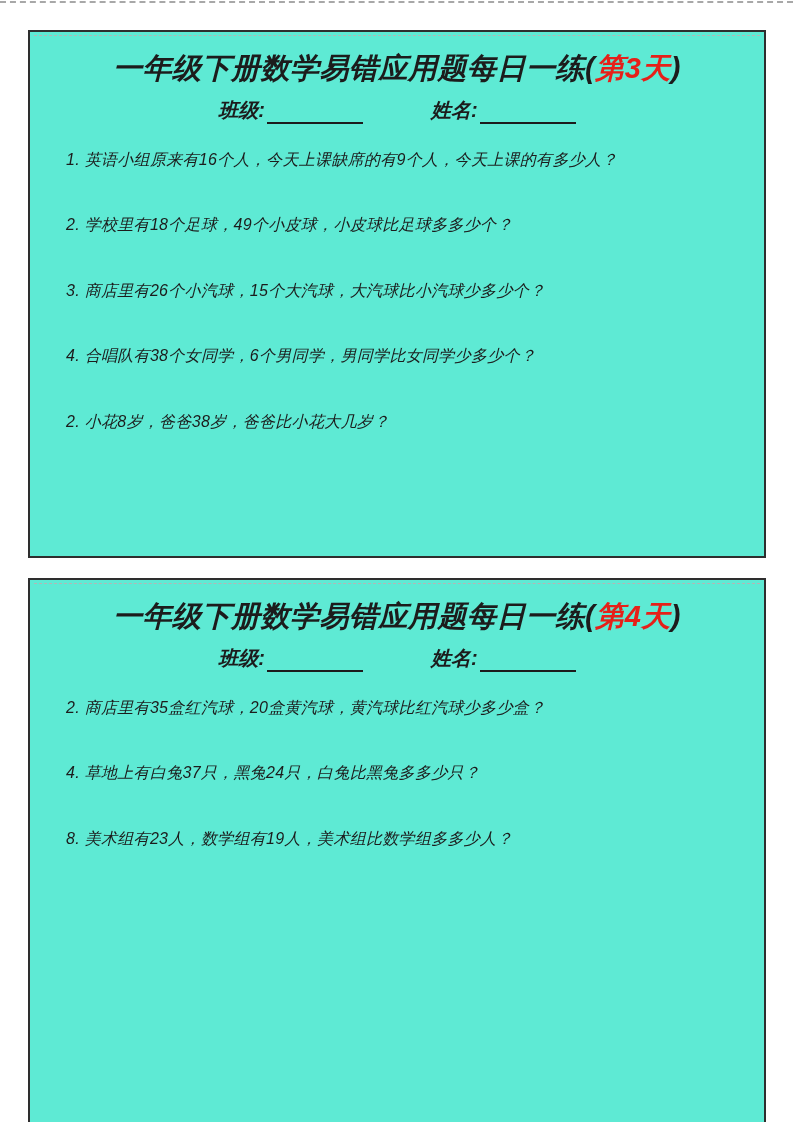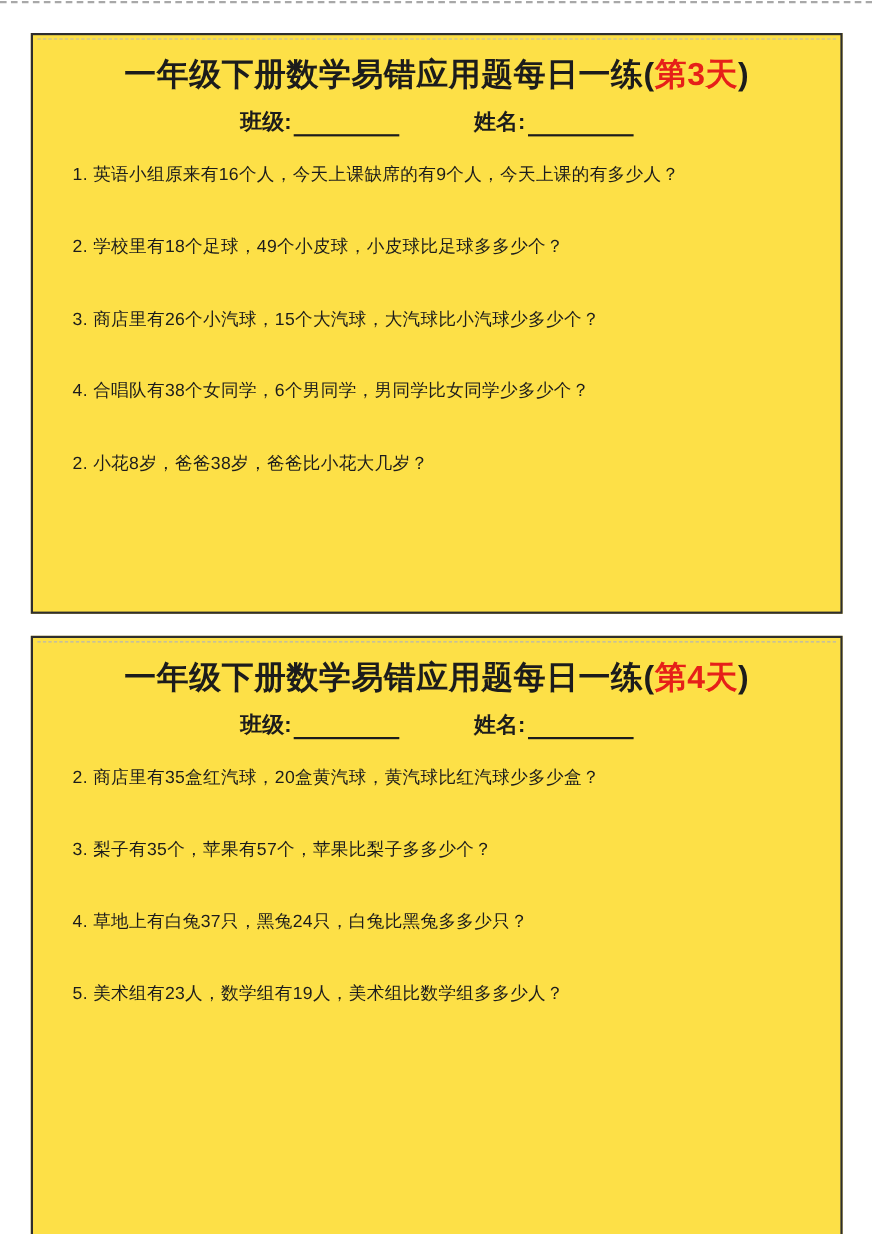--- a/index.html
+++ b/index.html
@@ -23,22 +23,23 @@
     top: 1px;
     left: 0;
     width: 100%;
     border-top: 2px dashed var(--dash-gray);
   }
   .worksheet {
     position: absolute;
     left: 28px;
     width: 738px;
     border: 2px solid var(--border-dark);
-    background: #fde047;
+    background: #5eead4;
     padding: 0 36px;
+    font-style: italic;
   }
   .worksheet.day3 { top: 30px; height: 528px; }
   .worksheet.day4 { top: 578px; height: 624px; }
   .inner-cut-line {
     position: absolute;
     top: 3px;
     left: 4px;
     right: 4px;
     border-top: 1px dashed #b5b5b5;
   }
@@ -115,17 +116,16 @@
       <span>班级:</span>
       <span class="blank"></span>
     </div>
     <div class="field">
       <span>姓名:</span>
       <span class="blank"></span>
     </div>
   </div>
   <div class="questions">
     <div class="question">2. 商店里有35盒红汽球，20盒黄汽球，黄汽球比红汽球少多少盒？</div>
-    <div class="question">3. 梨子有35个，苹果有57个，苹果比梨子多多少个？</div>
     <div class="question">4. 草地上有白兔37只，黑兔24只，白兔比黑兔多多少只？</div>
-    <div class="question">5. 美术组有23人，数学组有19人，美术组比数学组多多少人？</div>
+    <div class="question">8. 美术组有23人，数学组有19人，美术组比数学组多多少人？</div>
   </div>
 </section>
 
 </body></html>

